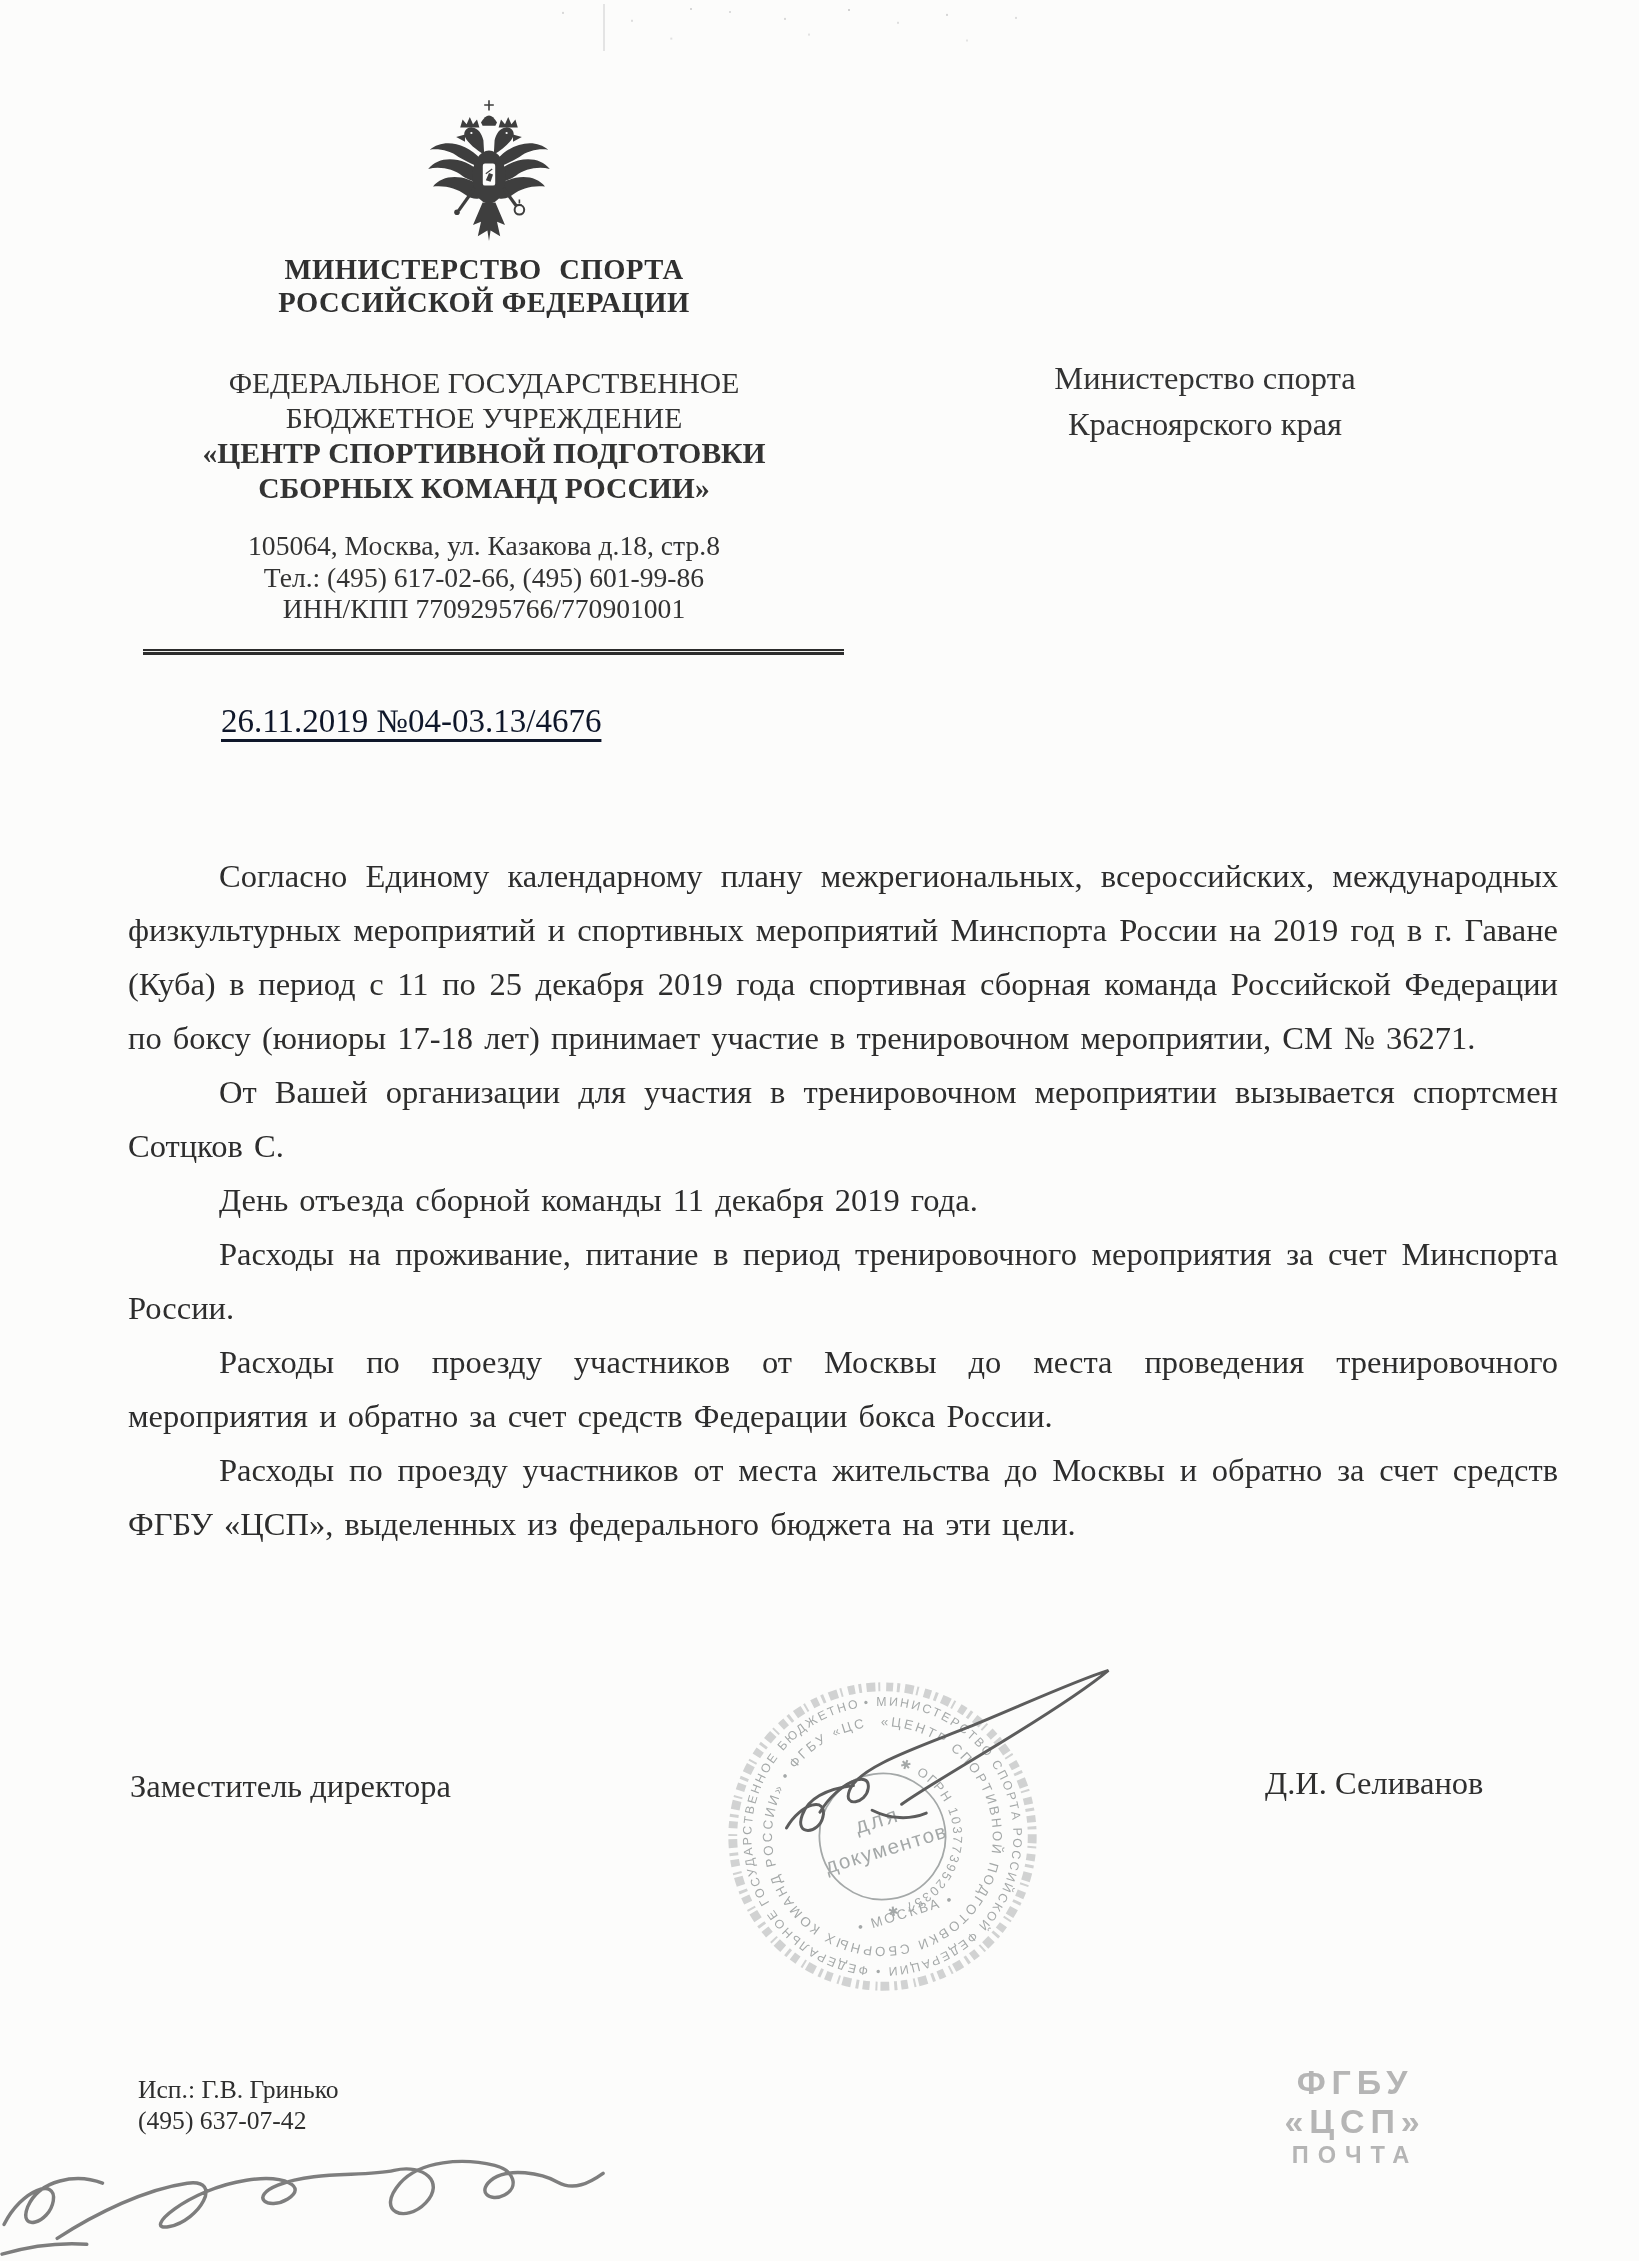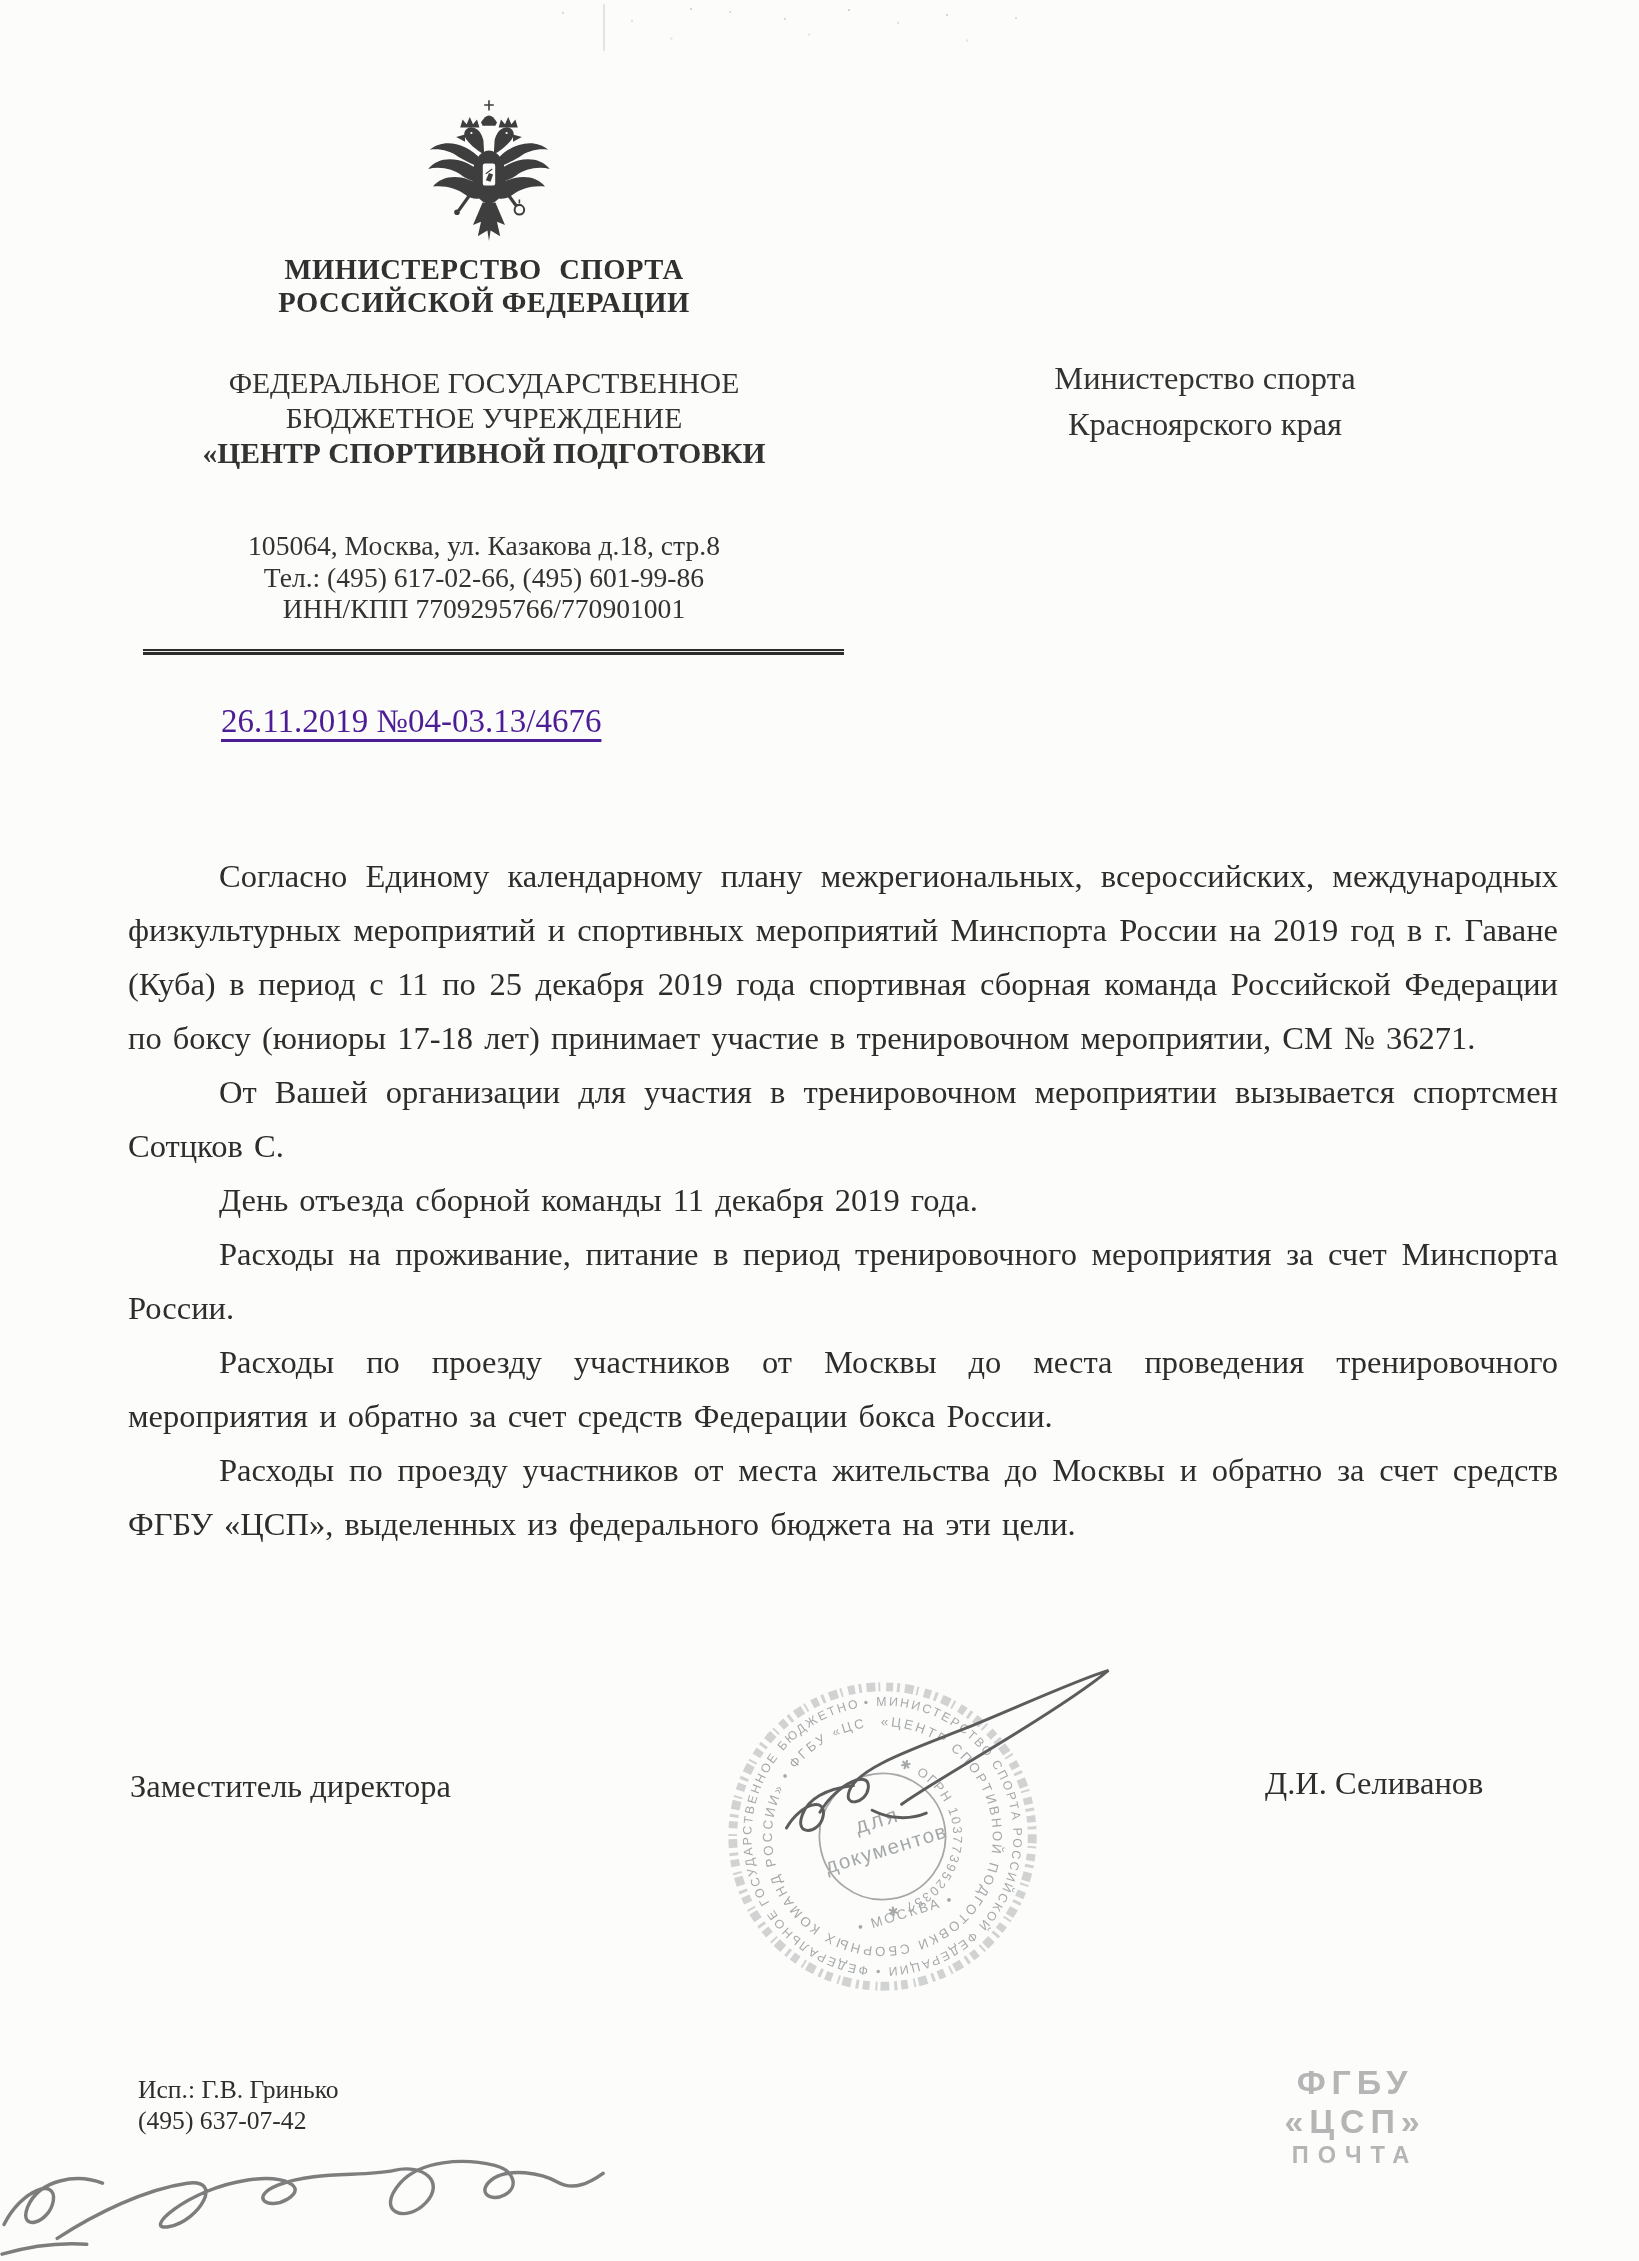--- a/index.html
+++ b/index.html
@@ -33,21 +33,21 @@
     background:linear-gradient(#2c2c2c 0 2px,#efefec 2px 3px,#2c2c2c 3px 5.9px);
   }
   
   .recipient{
     position:absolute;left:993px;top:355px;width:424px;
     text-align:center;font-size:32.5px;line-height:46px;color:#333;
   }
   
   .refline{
     position:absolute;left:221px;top:703px;
-    font-size:33px;color:#4c1d95;
+    font-size:33px;color:#0f172a;
     text-decoration:underline;
     text-underline-offset:6.9px;
   }
   
   .body-text{
     position:absolute;left:128px;top:849px;width:1430px;
     font-size:32.5px;line-height:54px;color:#2d2d2d;
     text-align:justify;
   }
   .body-text p{margin:0;text-indent:91px;word-spacing:3px;}
@@ -128,20 +128,21 @@
 
   <div class="ministry">
     <div class="l1">МИНИСТЕРСТВО СПОРТА</div>
     <div>РОССИЙСКОЙ ФЕДЕРАЦИИ</div>
   </div>
 
   <div class="org">
     <div>ФЕДЕРАЛЬНОЕ ГОСУДАРСТВЕННОЕ</div>
     <div>БЮДЖЕТНОЕ УЧРЕЖДЕНИЕ</div>
     <div class="b">«ЦЕНТР СПОРТИВНОЙ ПОДГОТОВКИ</div>
+    <div class="b">СБОРНЫХ КОМАНД РОССИИ»</div>
   </div>
 
   <div class="addr">
     <div>105064, Москва, ул. Казакова д.18, стр.8</div>
     <div>Тел.: (495) 617-02-66, (495) 601-99-86</div>
     <div>ИНН/КПП 7709295766/770901001</div>
   </div>
 
   <div class="recipient">
     <div>Министерство спорта</div>

